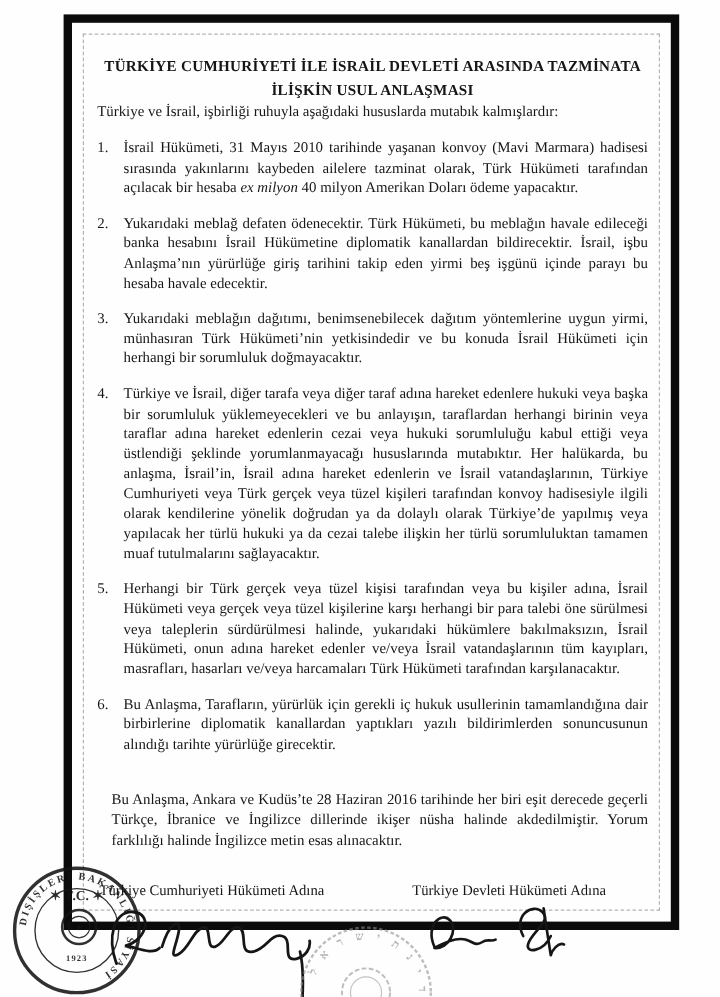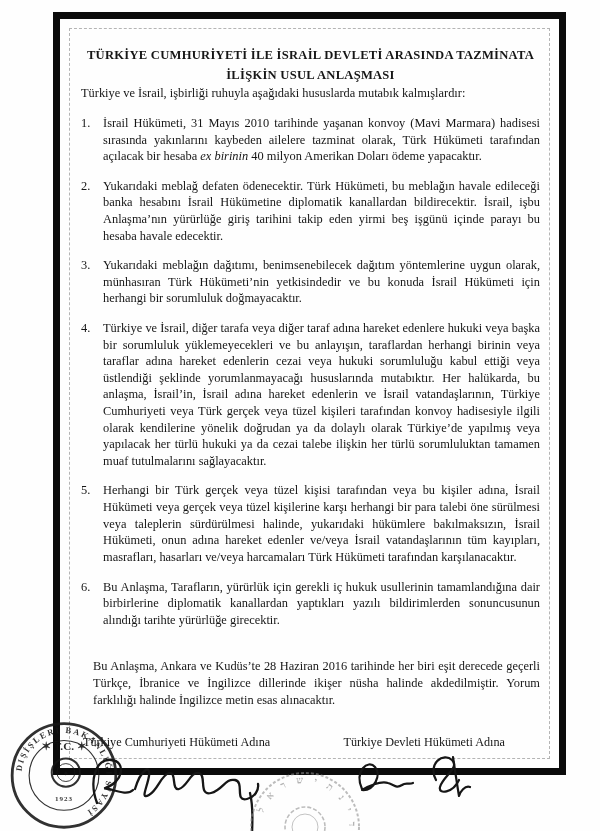--- a/index.html
+++ b/index.html
@@ -55,31 +55,31 @@
         <span>TÜRKİYE CUMHURİYETİ İLE İSRAİL DEVLETİ ARASINDA TAZMİNATA</span>
         <span>İLİŞKİN USUL ANLAŞMASI</span>
       </div>
 
       <div class="intro">Türkiye ve İsrail, işbirliği ruhuyla aşağıdaki hususlarda mutabık kalmışlardır:</div>
 
       <div class="clauses">
 
         <div class="clause">
           <span class="num">1.</span>
-          <span class="txt"><span>İsrail Hükümeti, 31 Mayıs 2010 tarihinde yaşanan konvoy (Mavi Marmara) hadisesi sırasında yakınlarını kaybeden ailelere tazminat olarak, Türk Hükümeti tarafından açılacak bir hesaba </span><span class="italic">ex birinin</span><span> 40 milyon Amerikan Doları ödeme yapacaktır.</span></span>
+          <span class="txt"><span>İsrail Hükümeti, 31 Mayıs 2010 tarihinde yaşanan konvoy (Mavi Marmara) hadisesi sırasında yakınlarını kaybeden ailelere tazminat olarak, Türk Hükümeti tarafından açılacak bir hesaba </span><span class="italic">ex milyon</span><span> 40 milyon Amerikan Doları ödeme yapacaktır.</span></span>
         </div>
 
         <div class="clause">
           <span class="num">2.</span>
           <span class="txt">Yukarıdaki meblağ defaten ödenecektir. Türk Hükümeti, bu meblağın havale edileceği banka hesabını İsrail Hükümetine diplomatik kanallardan bildirecektir. İsrail, işbu Anlaşma’nın yürürlüğe giriş tarihini takip eden yirmi beş işgünü içinde parayı bu hesaba havale edecektir.</span>
         </div>
 
         <div class="clause">
           <span class="num">3.</span>
-          <span class="txt">Yukarıdaki meblağın dağıtımı, benimsenebilecek dağıtım yöntemlerine uygun olarak, münhasıran Türk Hükümeti’nin yetkisindedir ve bu konuda İsrail Hükümeti için herhangi bir sorumluluk doğmayacaktır.</span>
+          <span class="txt">Yukarıdaki meblağın dağıtımı, benimsenebilecek dağıtım yöntemlerine uygun yirmi, münhasıran Türk Hükümeti’nin yetkisindedir ve bu konuda İsrail Hükümeti için herhangi bir sorumluluk doğmayacaktır.</span>
         </div>
 
         <div class="clause">
           <span class="num">4.</span>
           <span class="txt">Türkiye ve İsrail, diğer tarafa veya diğer taraf adına hareket edenlere hukuki veya başka bir sorumluluk yüklemeyecekleri ve bu anlayışın, taraflardan herhangi birinin veya taraflar adına hareket edenlerin cezai veya hukuki sorumluluğu kabul ettiği veya üstlendiği şeklinde yorumlanmayacağı hususlarında mutabıktır. Her halükarda, bu anlaşma, İsrail’in, İsrail adına hareket edenlerin ve İsrail vatandaşlarının, Türkiye Cumhuriyeti veya Türk gerçek veya tüzel kişileri tarafından konvoy hadisesiyle ilgili olarak kendilerine yönelik doğrudan ya da dolaylı olarak Türkiye’de yapılmış veya yapılacak her türlü hukuki ya da cezai talebe ilişkin her türlü sorumluluktan tamamen muaf tutulmalarını sağlayacaktır.</span>
         </div>
 
         <div class="clause">
           <span class="num">5.</span>
           <span class="txt">Herhangi bir Türk gerçek veya tüzel kişisi tarafından veya bu kişiler adına, İsrail Hükümeti veya gerçek veya tüzel kişilerine karşı herhangi bir para talebi öne sürülmesi veya taleplerin sürdürülmesi halinde, yukarıdaki hükümlere bakılmaksızın, İsrail Hükümeti, onun adına hareket edenler ve/veya İsrail vatandaşlarının tüm kayıpları, masrafları, hasarları ve/veya harcamaları Türk Hükümeti tarafından karşılanacaktır.</span>

